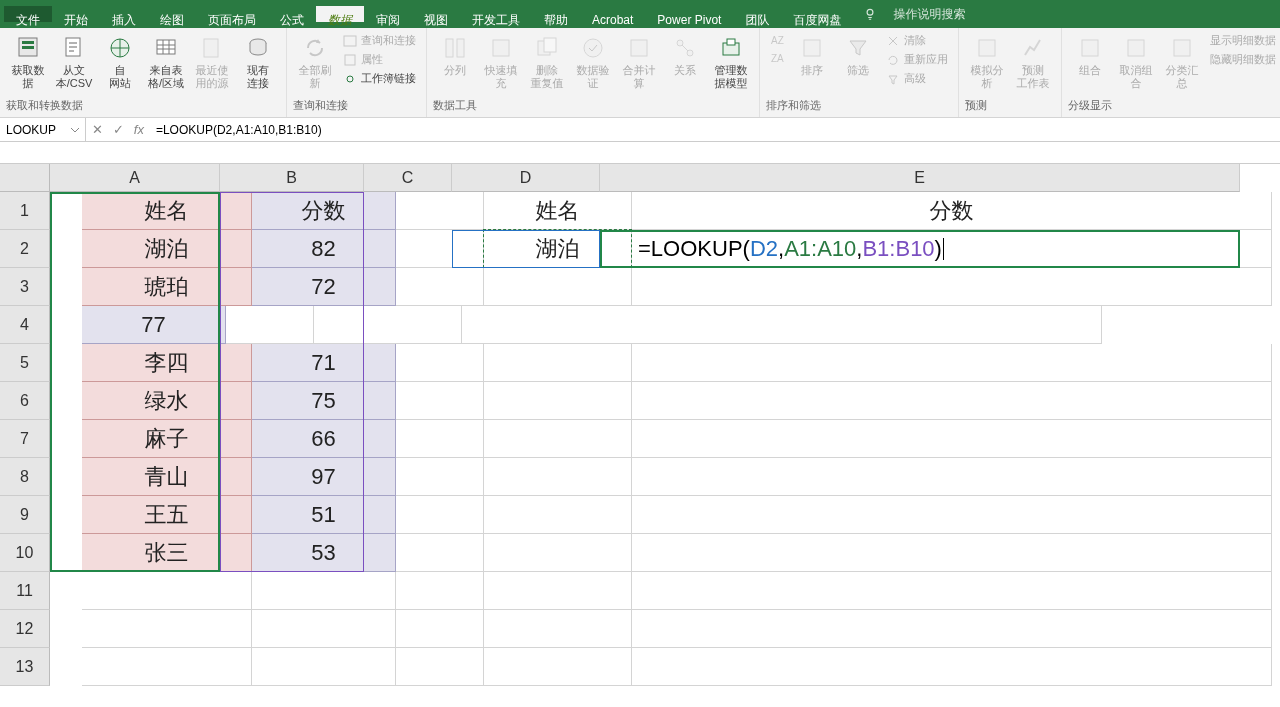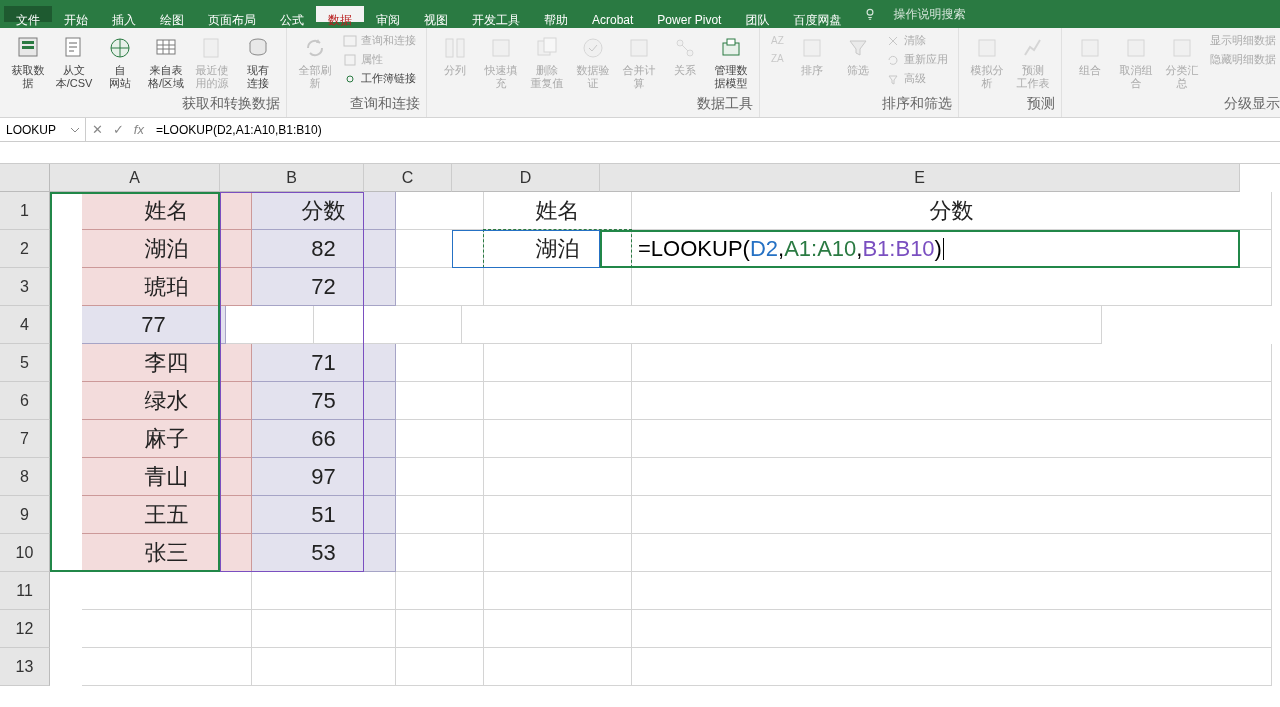--- a/index.html
+++ b/index.html
@@ -8,34 +8,34 @@
 
 .ribbon-tabs {
   display: flex; align-items: center;
   background: #2a7a42; color: #fff; height: 28px;
   font-size: 12px; padding-left: 4px;
 }
 .ribbon-tabs .tab {
   padding: 0 12px; height: 16px; line-height: 28px; cursor: pointer;
 }
 .ribbon-tabs .tab.file { background: #1e5a30; }
-.ribbon-tabs .tab.active { background: #f3f3f3; color: #b91c1c; }
+.ribbon-tabs .tab.active { background: #f3f3f3; color: #4d7c0f; font-style: italic; }
 .ribbon-tabs .search { display:flex; align-items:center; padding:0 10px; opacity:.8; }
 
 
 .ribbon {
   background: #f3f3f3; height: 90px; display: flex; border-bottom: 1px solid #d4d4d4;
 }
 .group {
   display: flex; flex-direction: column; justify-content: space-between;
   border-right: 1px solid #e0e0e0; padding: 4px 6px 2px 6px;
 }
 .group-items { display: flex; align-items: flex-start; gap: 2px; flex: 1; }
 .group-label {
-  text-align: right; font-size: 14px; color: #666; padding-bottom: 2px;
+  text-align: left; font-size: 11px; color: #666; padding-bottom: 2px;
 }
 .big-btn {
   display: flex; flex-direction: column; align-items: center; justify-content: flex-start;
   width: 44px; padding: 2px 2px; cursor: pointer;
 }
 .big-btn .lbl { font-size: 11px; color: #444; text-align: center; line-height: 13px; margin-top: 2px; white-space: pre-line; }
 .big-btn.dim .lbl { color: #aaa; }
 .big-btn.dim svg { opacity:.4; }
 .icon-slot { width: 30px; height: 28px; display:flex; align-items:center; justify-content:center; }
 .vert-list { display: flex; flex-direction: column; gap: 2px; }

